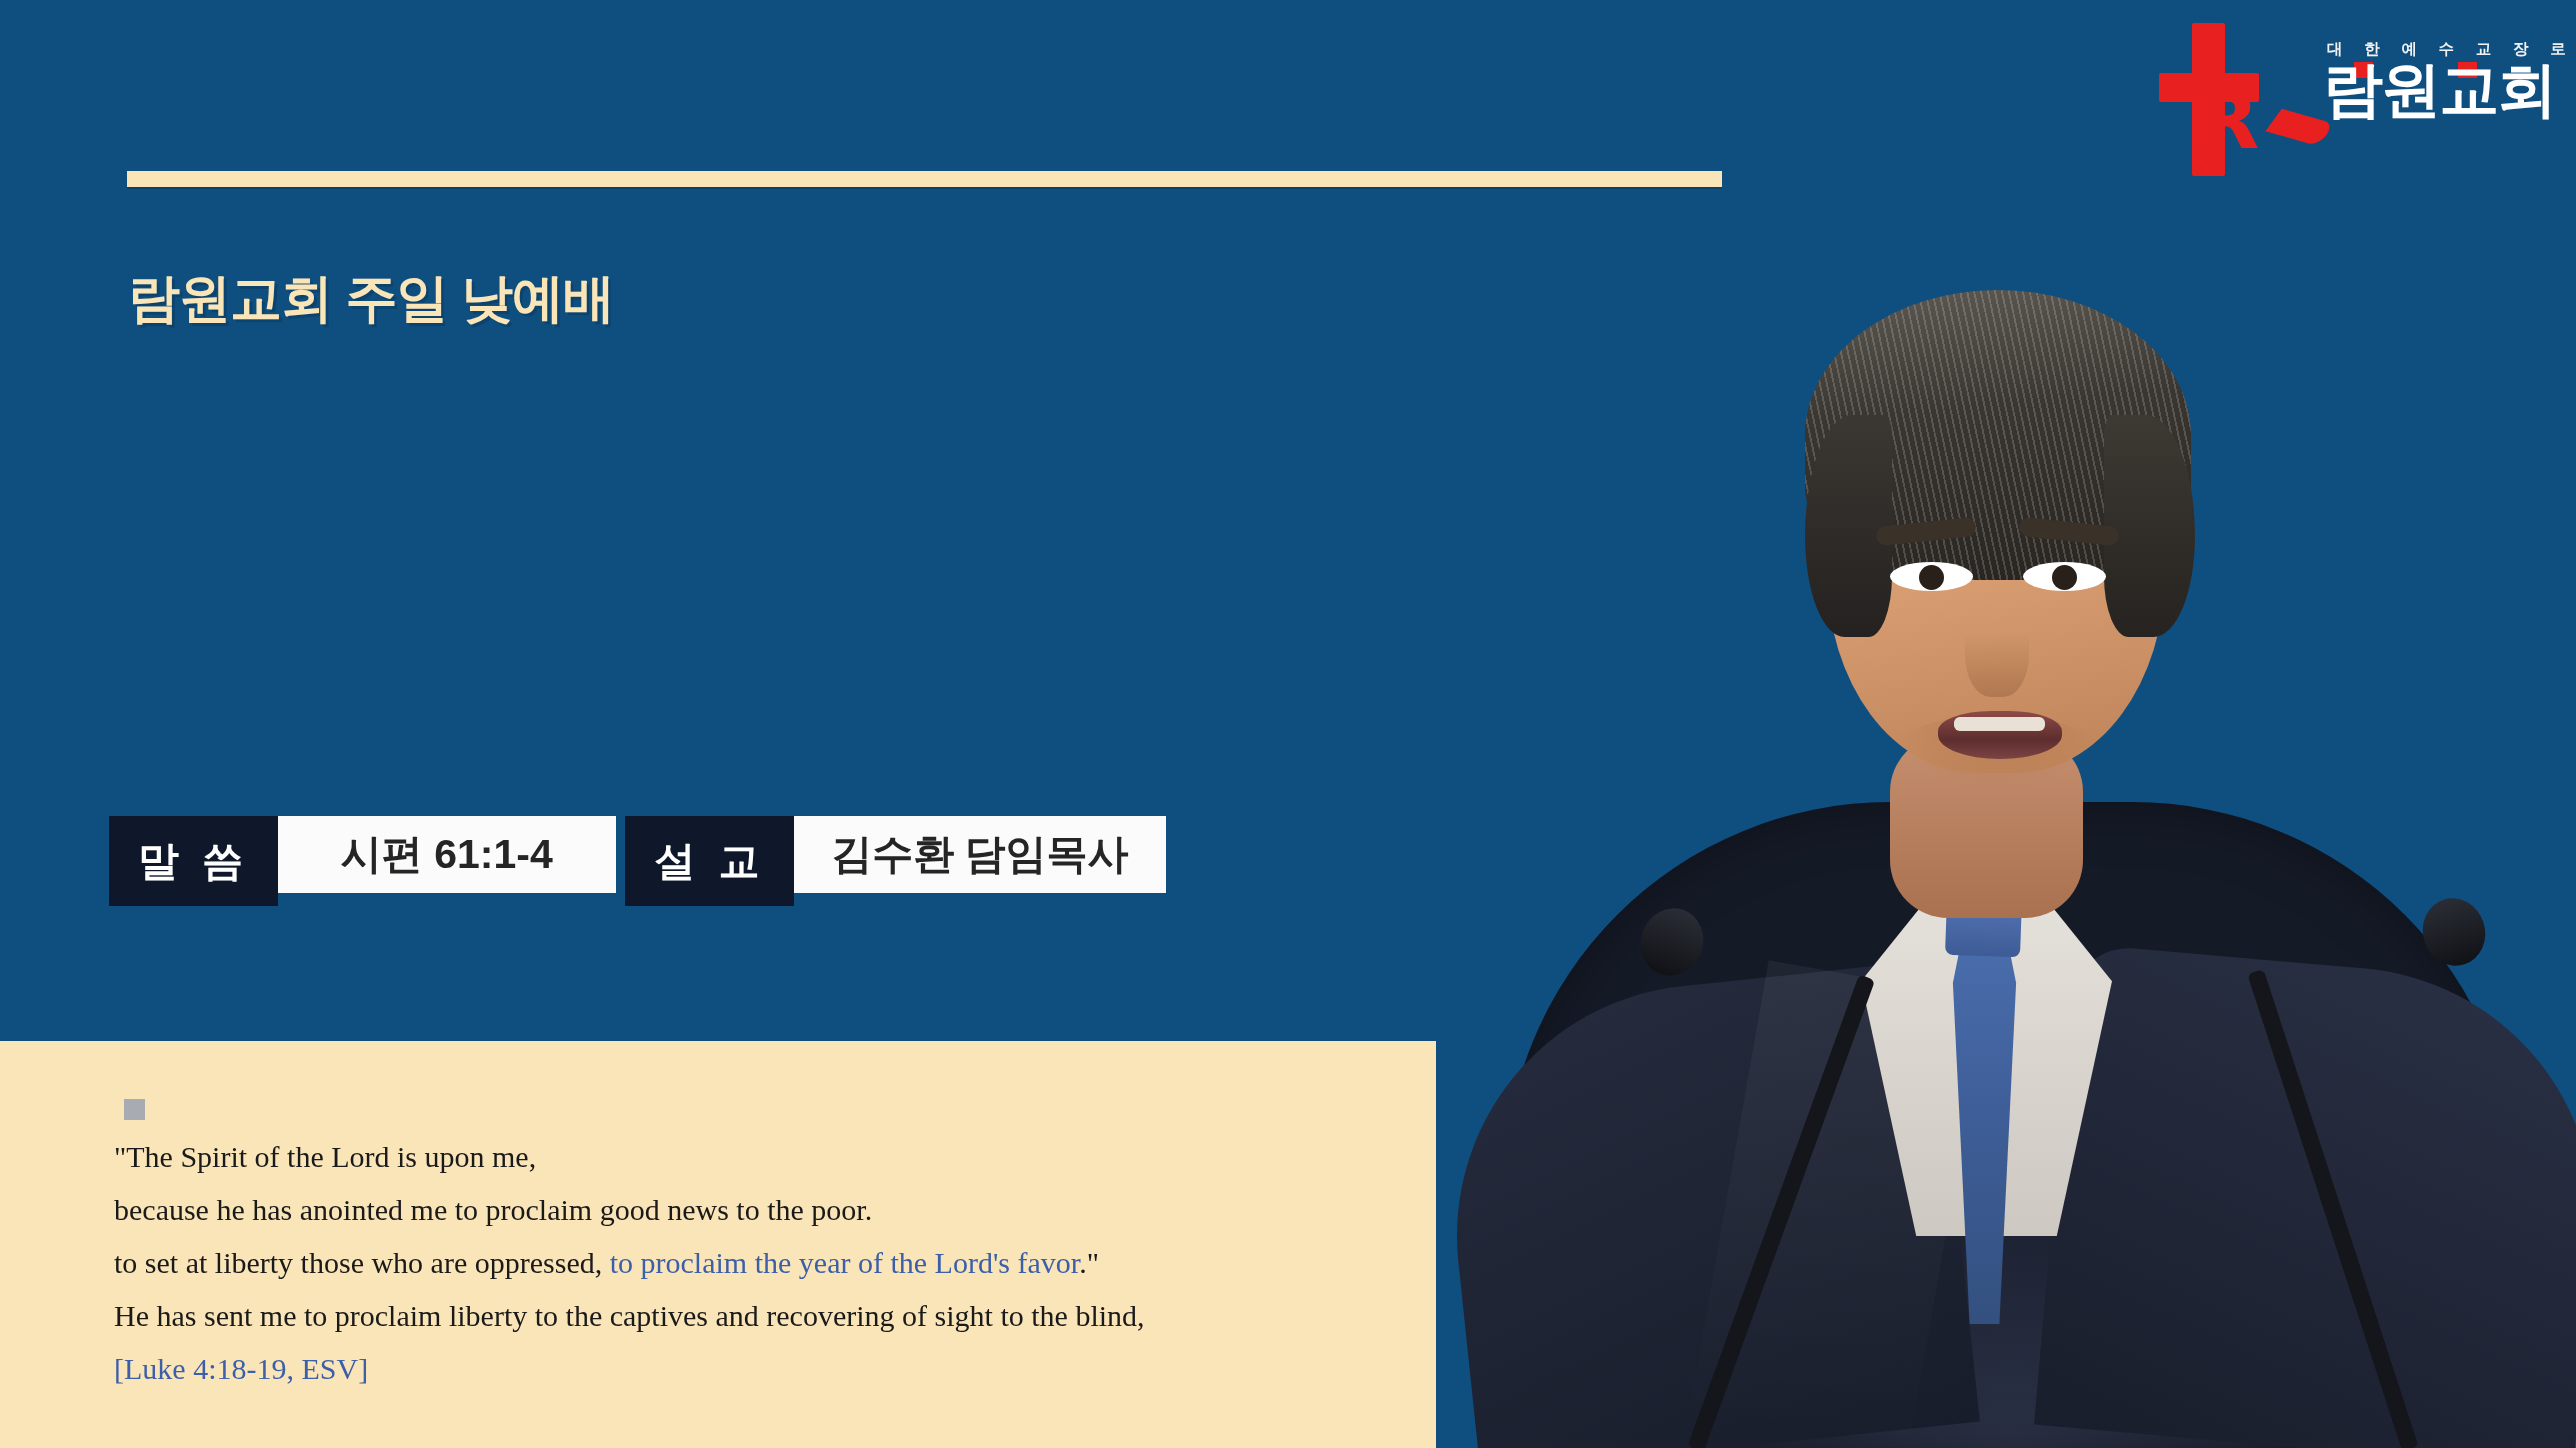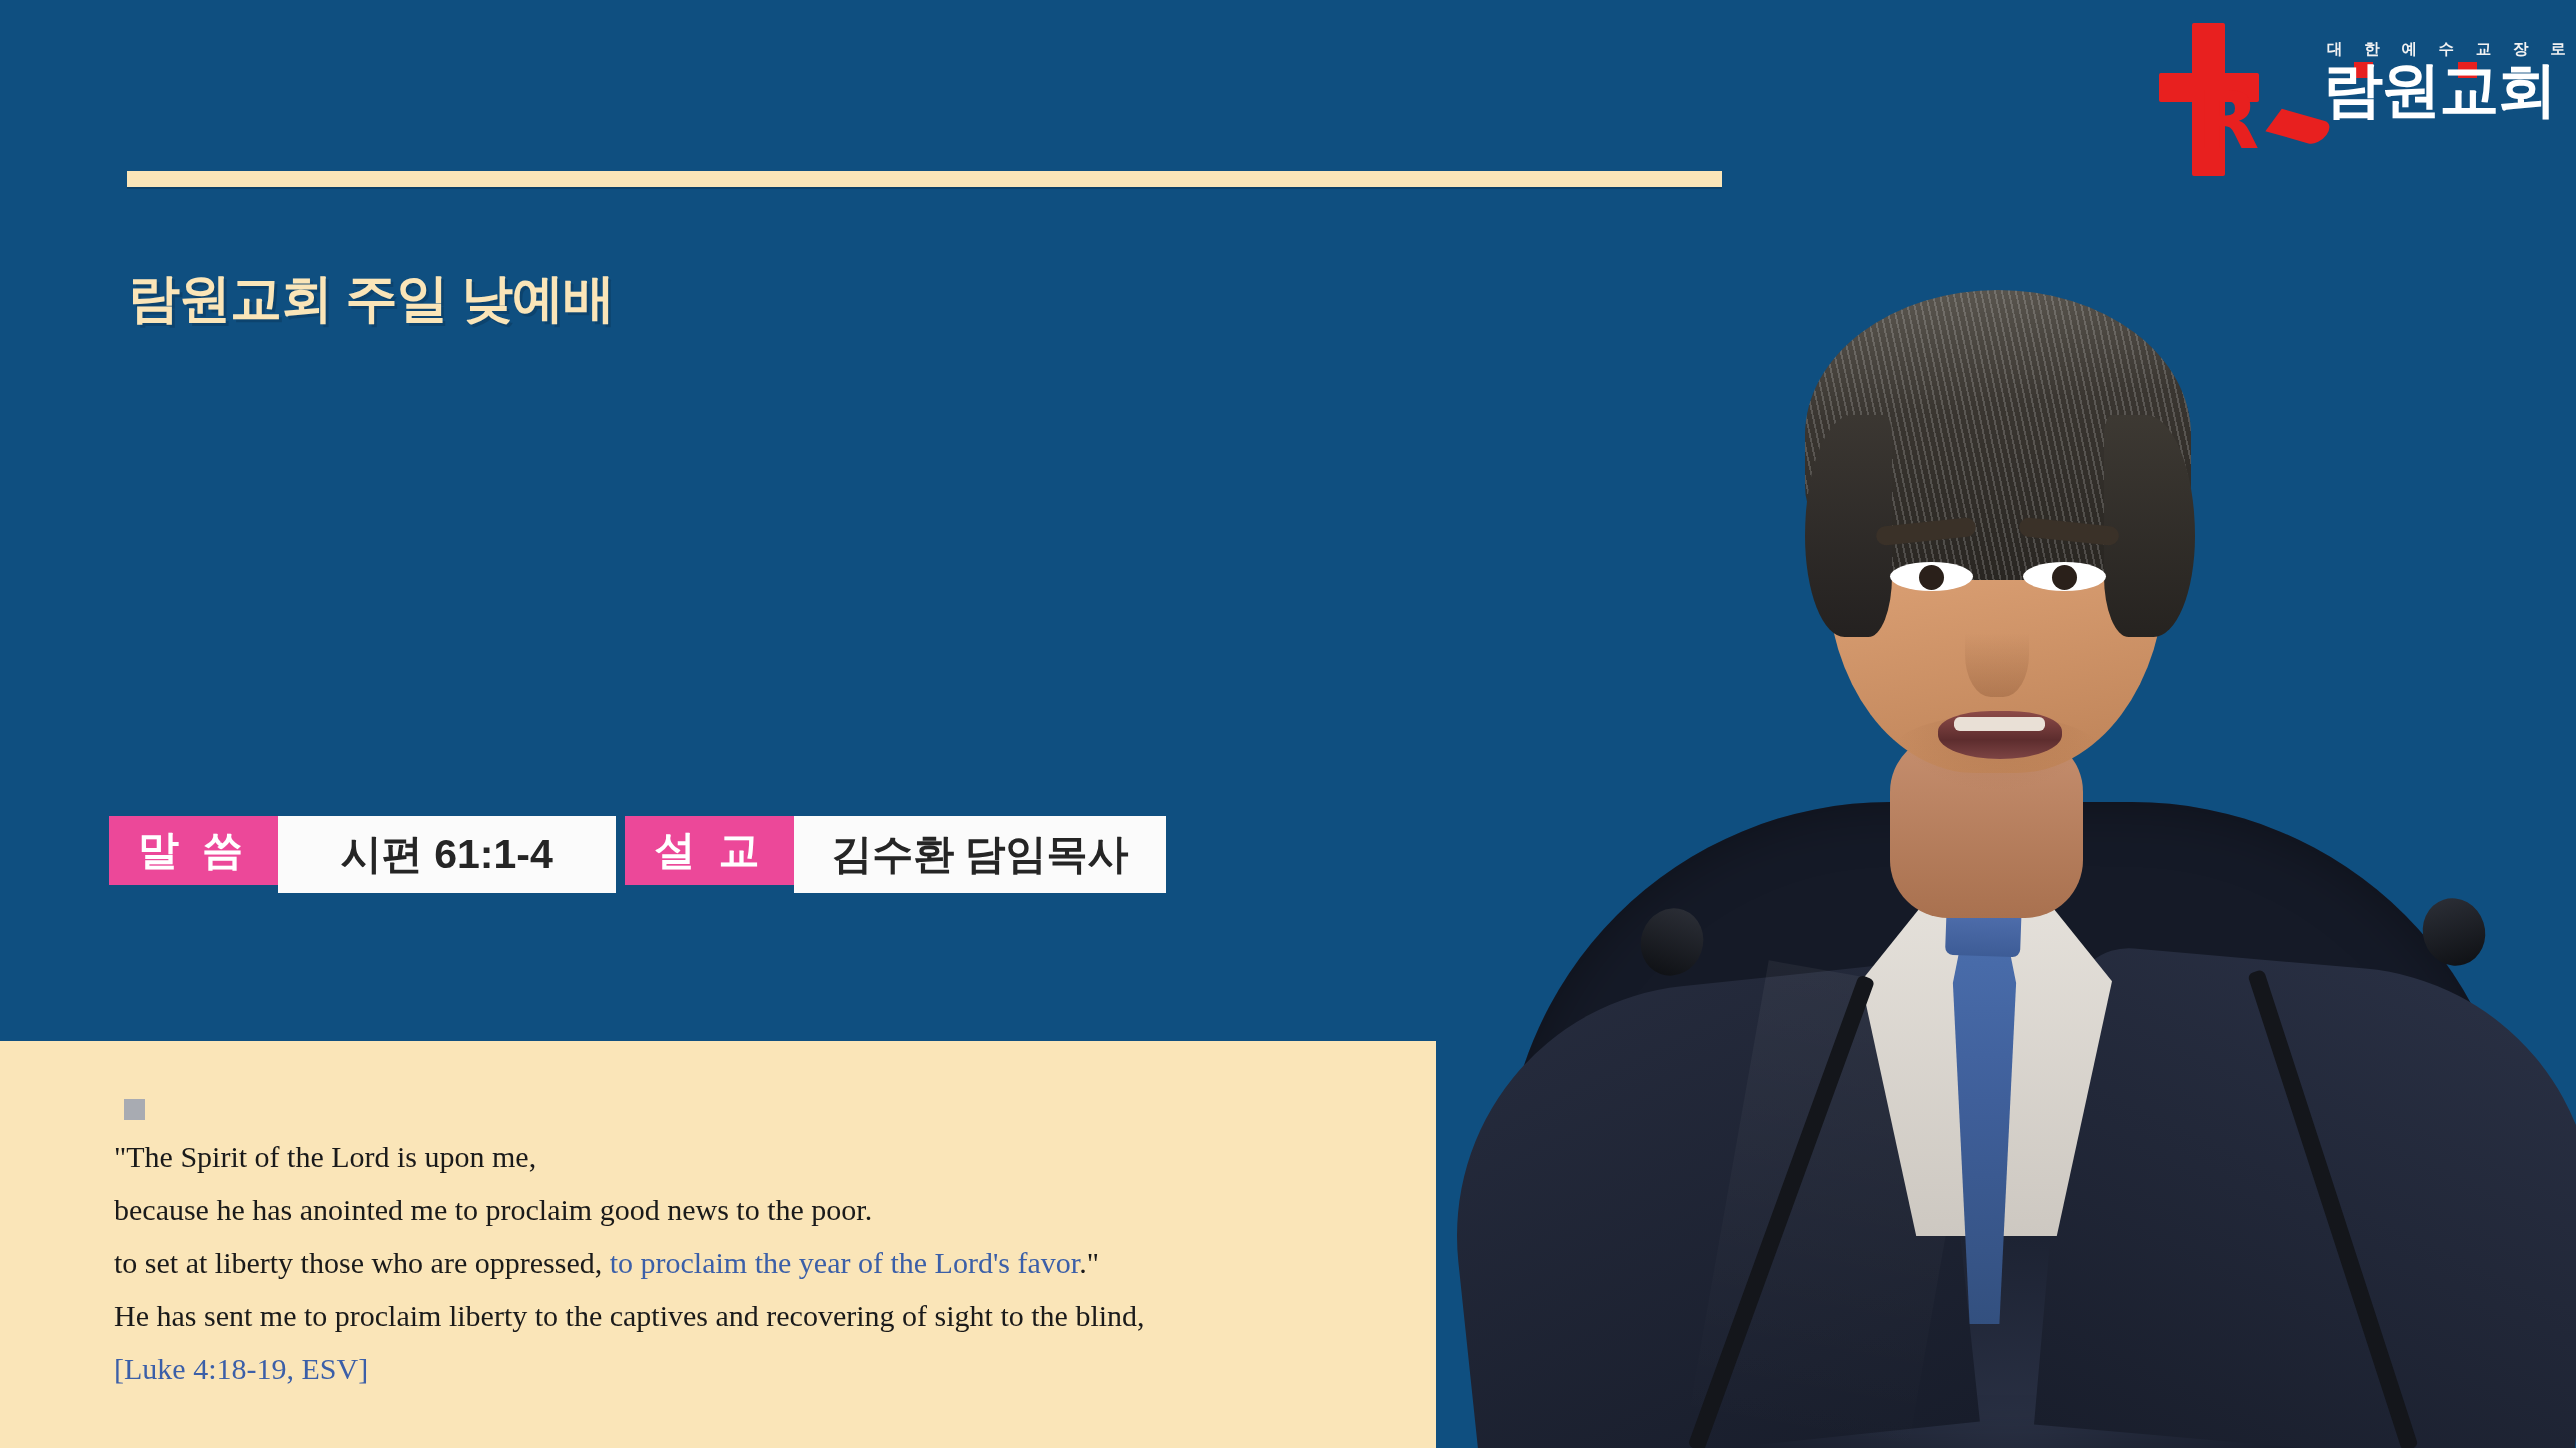--- a/index.html
+++ b/index.html
@@ -177,24 +177,24 @@
   .maintitle{
     position:absolute;left:126px;top:462px;
     font-size:108px;font-weight:900;color:#ffffff;letter-spacing:1.9px;
     text-shadow:6.8px 6.8px 0 rgba(0,0,0,.22);
     white-space:nowrap;
   }
 
   
   .chips{position:absolute;left:109px;top:816px;display:flex;align-items:stretch;}
   .chip-key{
-    background:#ec4899;color:#ffffff;
+    background:#0f172a;color:#ffffff;
     font-size:41px;font-weight:800;letter-spacing:5.8px;
     display:flex;align-items:center;justify-content:center;
-    padding:16px 29px;height:69px;min-width:164px;
+    padding:16px 29px;height:90px;min-width:164px;
     box-sizing:border-box;
   }
   .chip-val{
     background:#fbfbfb;color:#252525;
     font-size:41px;font-weight:700;
     display:flex;align-items:center;justify-content:center;
     padding:15px 37px;height:77px;
     box-sizing:border-box;
   }
   .chip-val.v1{min-width:338px;}

